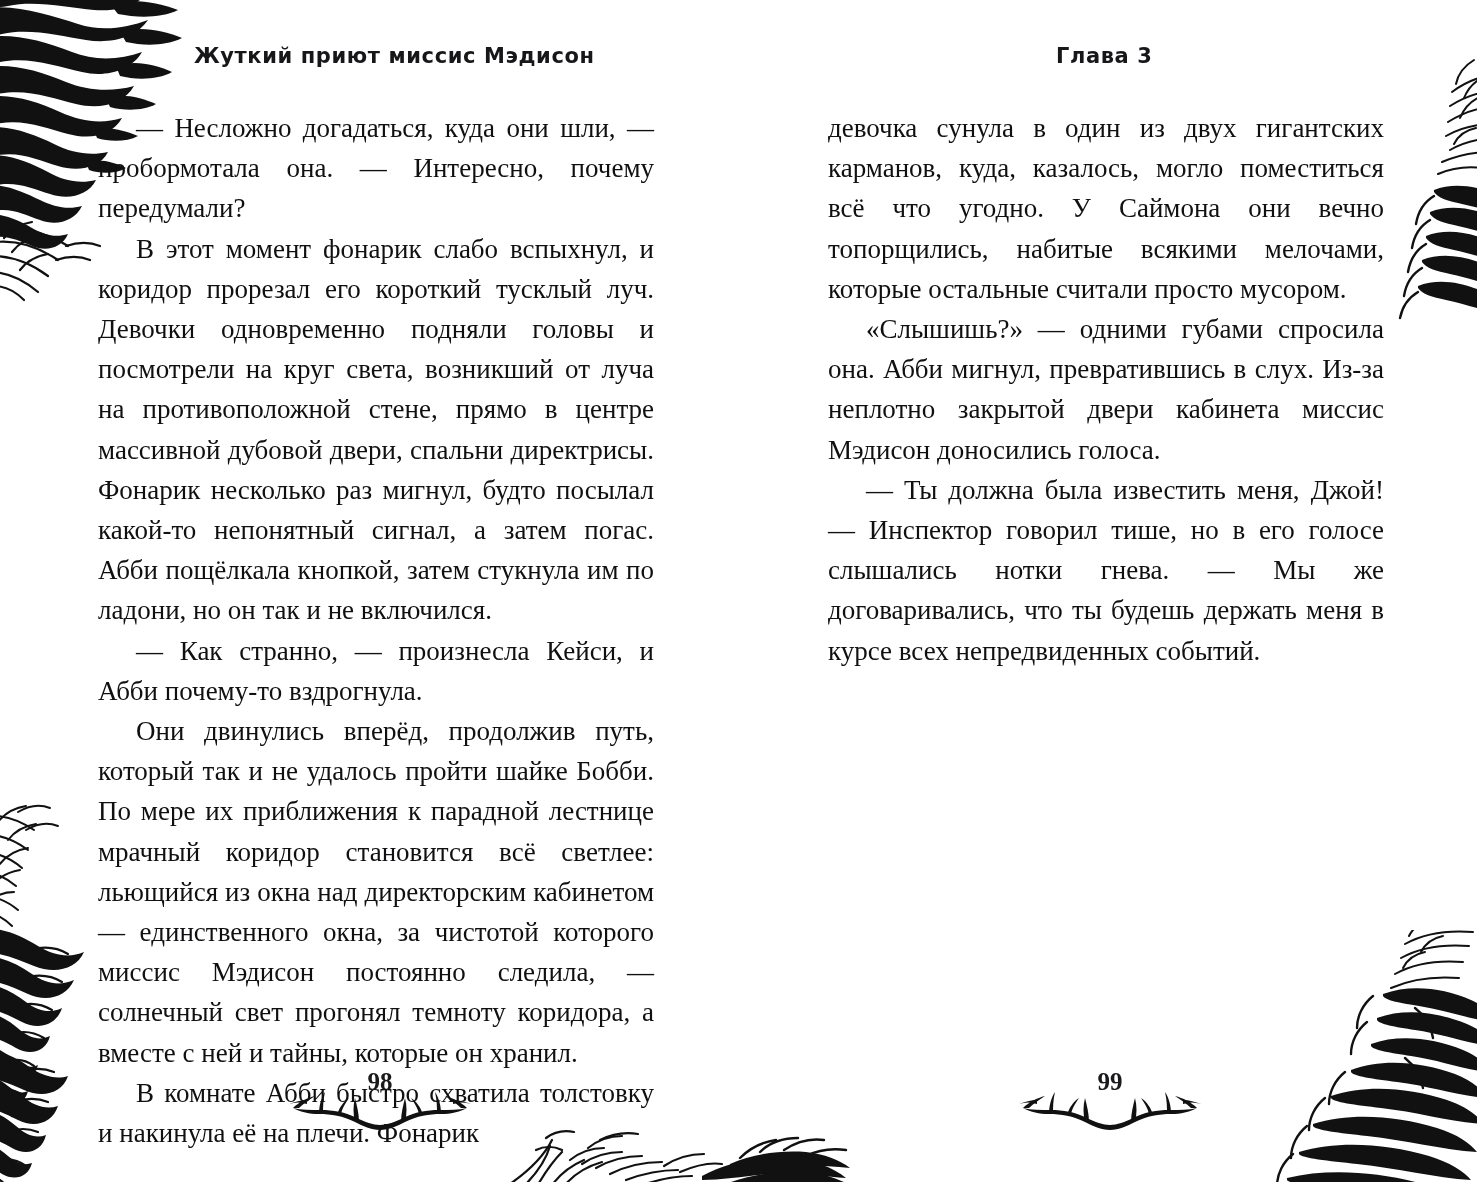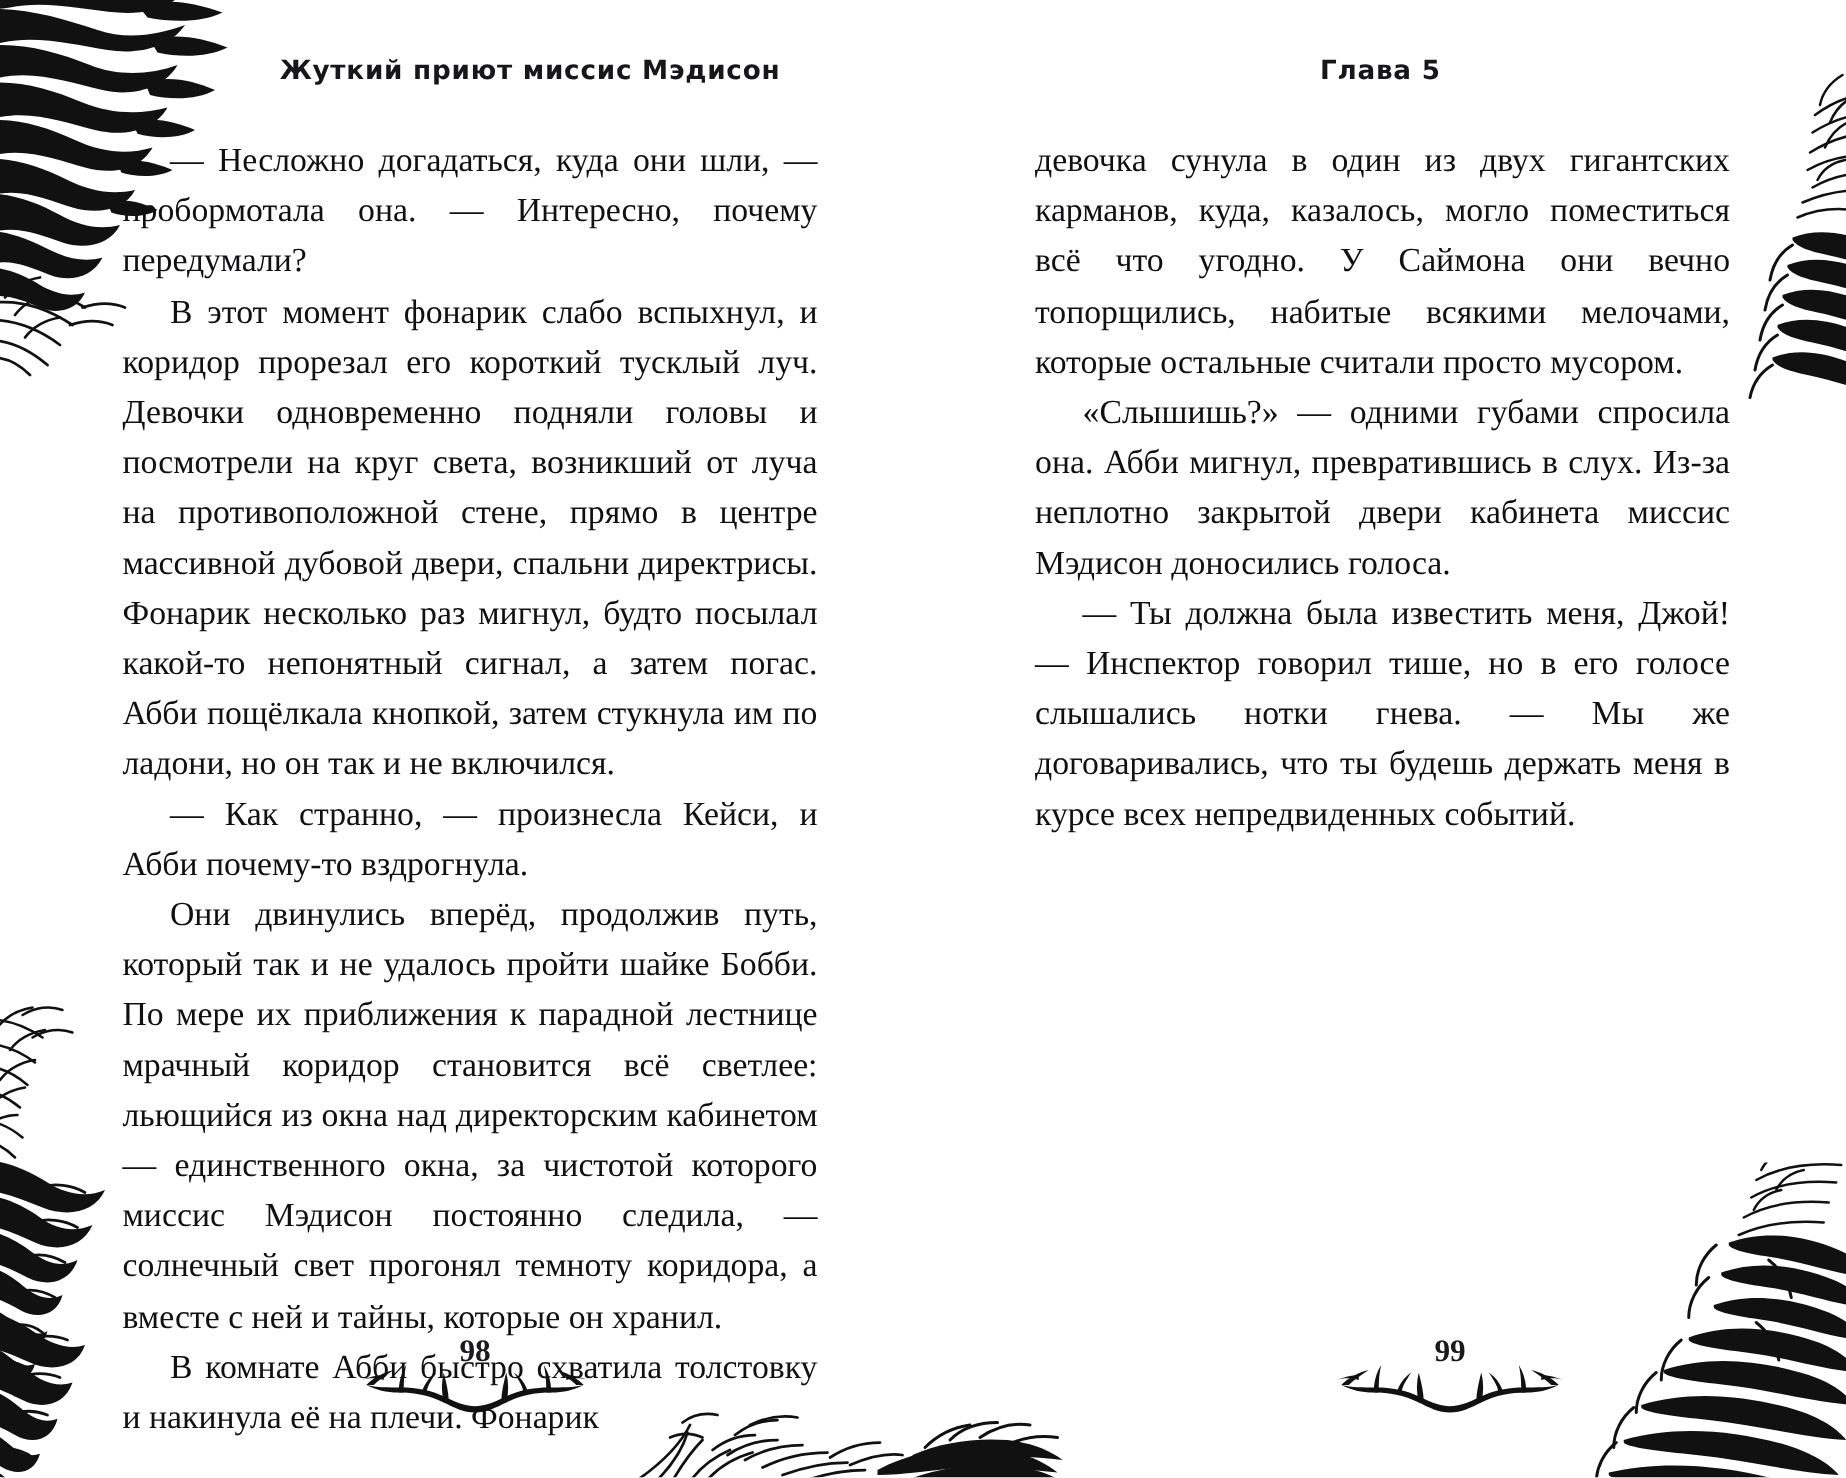--- a/index.html
+++ b/index.html
@@ -46,21 +46,21 @@
 
   .running-head {
     height: 46px;
     font-family: "DejaVu Sans", sans-serif;
     font-size: 21px;
     font-weight: 700;
     letter-spacing: 0.6px;
     color: #17171a;
     white-space: nowrap;
   }
-  .running-head-left  { text-align: center;  padding-left: 96px; }
+  .running-head-left  { text-align: left;  padding-left: 96px; }
   .running-head-right { text-align: left;  padding-left: 228px; }
 
   .body-text {
     margin-top: 18px;
     font-family: "Liberation Serif", serif;
     font-size: 27px;
     line-height: 40.2px;
     color: #101012;
     text-align: justify;
     text-justify: inter-word;
@@ -75,21 +75,21 @@
   }
 
   
   .folio {
     position: absolute;
     z-index: 4;
     width: 190px;
     height: 70px;
   }
   .folio-left  { left: 285px;  top: 1068px; }
-  .folio-right { left: 1065px; top: 1068px; }
+  .folio-right { left: 1015px; top: 1068px; }
   .folio-ornament {
     position: absolute;
     left: 0; top: 14px;
     width: 190px; height: 52px;
   }
   .folio-number {
     position: absolute;
     left: 0; top: 0;
     width: 190px;
     text-align: center;
@@ -300,21 +300,21 @@
     <div class="body-text">
       <p>— Несложно догадаться, куда они шли, — пробормотала она. — Интересно, почему передумали?</p>
       <p>В этот момент фонарик слабо вспыхнул, и коридор прорезал его короткий тусклый луч. Девочки одновременно подняли головы и посмотрели на круг света, возникший от луча на противоположной стене, прямо в центре массивной дубовой двери, спальни директрисы. Фонарик несколько раз мигнул, будто посылал какой-то непонятный сигнал, а затем погас. Абби пощёлкала кнопкой, затем стукнула им по ладони, но он так и не включился.</p>
       <p>— Как странно, — произнесла Кейси, и Абби почему-то вздрогнула.</p>
       <p>Они двинулись вперёд, продолжив путь, который так и не удалось пройти шайке Бобби. По мере их приближения к парадной лестнице мрачный коридор становится всё светлее: льющийся из окна над директорским кабинетом — единственного окна, за чистотой которого миссис Мэдисон постоянно следила, — солнечный свет прогонял темноту коридора, а вместе с ней и тайны, которые он хранил.</p>
       <p>В комнате Абби быстро схватила толстовку и накинула её на плечи. Фонарик</p>
     </div>
   </div>
 
   <div class="column column-right">
-    <div class="running-head running-head-right">Глава 5</div>
+    <div class="running-head running-head-right">Глава 3</div>
     <div class="body-text">
       <p class="cont">девочка сунула в один из двух гигантских карманов, куда, казалось, могло поместиться всё что угодно. У Саймона они вечно топорщились, набитые всякими мелочами, которые остальные считали просто мусором.</p>
       <p>«Слышишь?» — одними губами спросила она. Абби мигнул, превратившись в слух. Из-за неплотно закрытой двери кабинета миссис Мэдисон доносились голоса.</p>
       <p>— Ты должна была известить меня, Джой! — Инспектор говорил тише, но в его голосе слышались нотки гнева. — Мы же договаривались, что ты будешь держать меня в курсе всех непредвиденных событий.</p>
     </div>
   </div>
 
   <div class="folio folio-left">
     <div class="folio-ornament">
       <svg viewBox="0 0 190 52" xmlns="http://www.w3.org/2000/svg">

